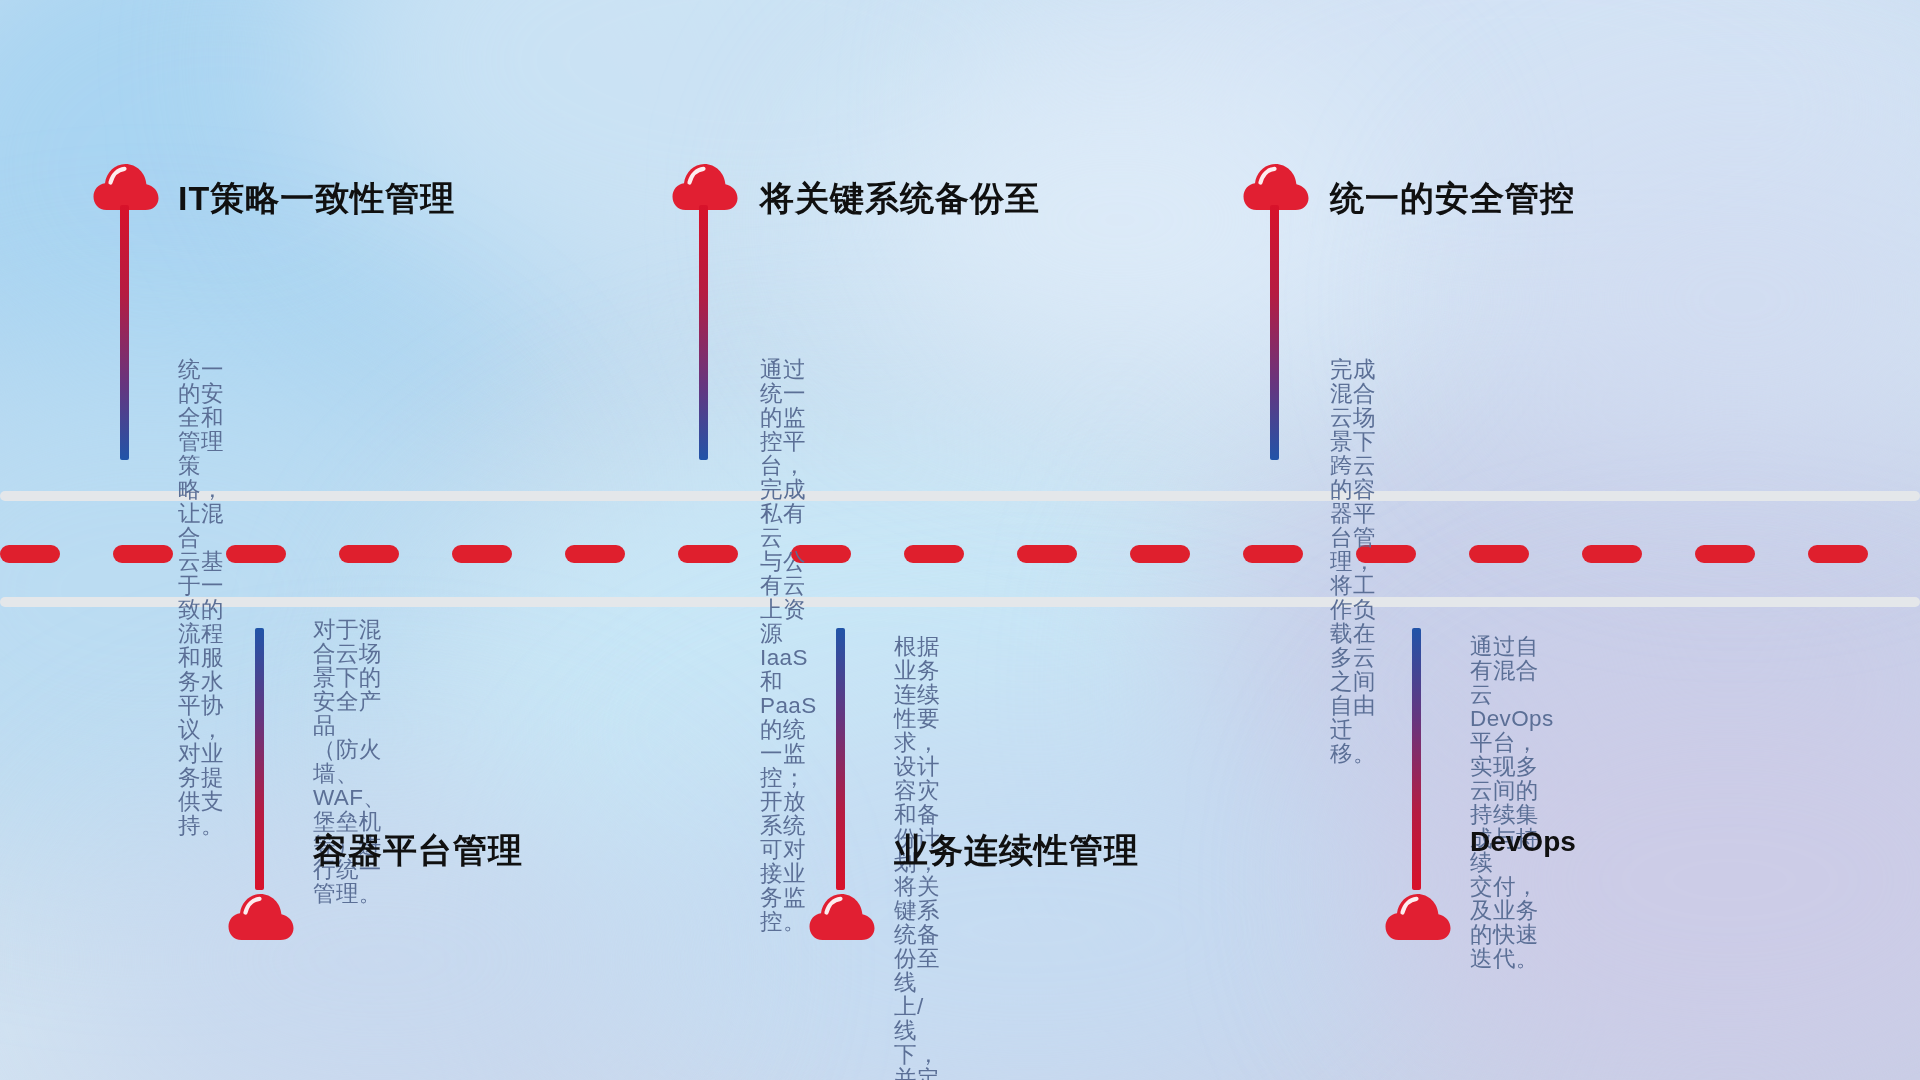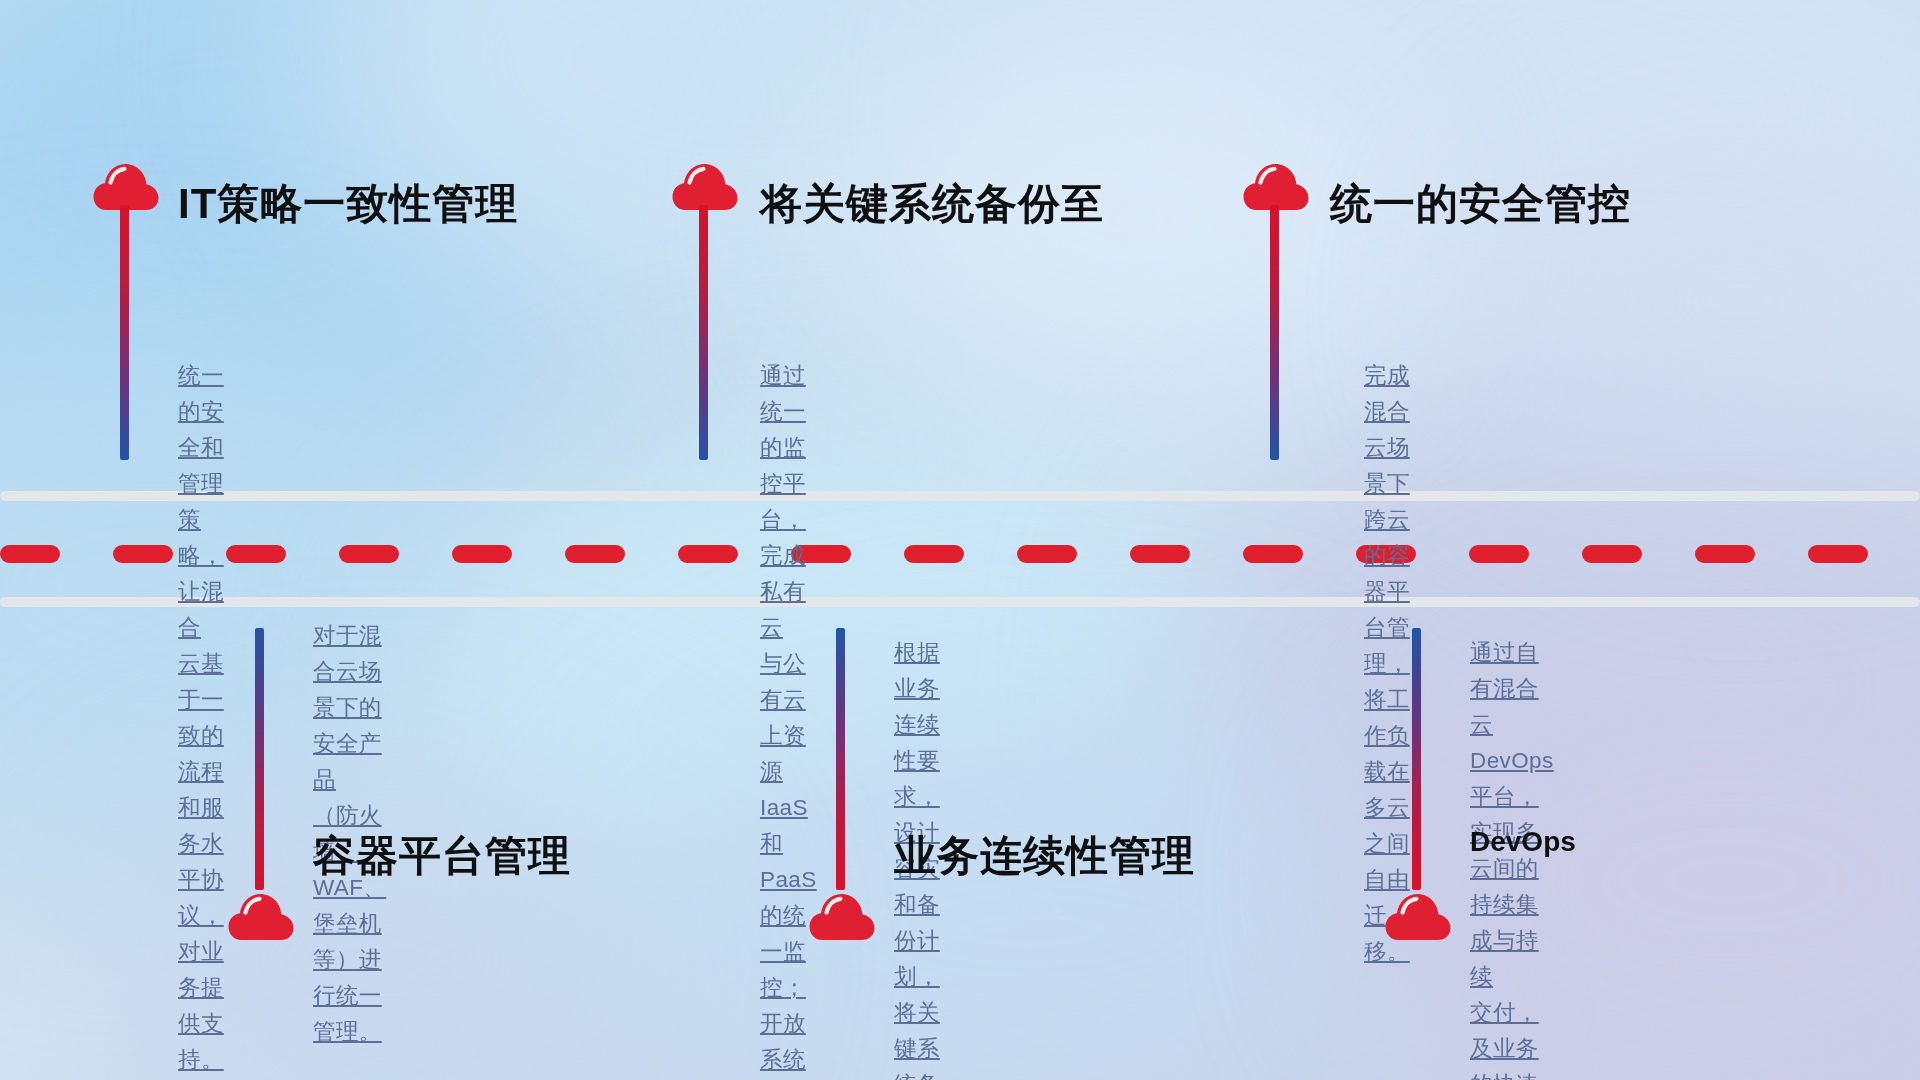--- a/index.html
+++ b/index.html
@@ -37,25 +37,25 @@
 
   
   .marker{position:absolute;}
   .stem{position:absolute;width:9px;border-radius:2px;}
   .stem-top{background:linear-gradient(to bottom,#d8122a 0%,#b51c42 35%,#67357e 70%,#2154a8 100%);}
   .stem-bottom{background:linear-gradient(to bottom,#2154a8 0%,#67357e 35%,#b51c42 70%,#d8122a 100%);}
 
   .cloud{position:absolute;width:66px;height:48px;}
 
   .title{position:absolute;font-weight:bold;color:#101010;white-space:nowrap;
-         font-size:42px;letter-spacing:1px;}
+         font-size:34px;letter-spacing:1px;}
   .title-latin{letter-spacing:0px;font-size:28px;}
 
-  .body{position:absolute;color:#5b6f96;font-size:22.5px;line-height:36px;
-        width:auto;white-space:pre-line;letter-spacing:.4px;text-decoration:underline;}
+  .body{position:absolute;color:#5b6f96;font-size:22.5px;line-height:24px;
+        width:auto;white-space:pre-line;letter-spacing:.4px;}
 </style>
 </head>
 <body>
 
 <div id="stage">
 
   <div class="bg bg-base"></div>
   <div class="bg">
     <div class="blob b1"></div>
       <div class="blob b2"></div>
@@ -122,21 +122,21 @@
 
   <div class="marker">
     <svg class="cloud" style="left:1243px;top:163px;" viewBox="0 0 66 48">
       <path d="M13.5 47 C5.5 47 0.5 41 0.5 33.5 C0.5 26.5 5.5 21 12 20.2
                C13.2 9.5 21.8 1 32.4 1 C43.6 1 52.6 10 53.4 21.3
                C60.2 22.6 65.5 28.3 65.5 35.2 C65.5 42.2 60 47 52.6 47 Z" fill="#e11f32"></path>
       <path d="M17.5 19.5 C19.5 11.5 25 6.5 31.5 5.8" stroke="#ffffff" stroke-width="4.2" stroke-linecap="round" fill="none" opacity=".92"></path>
     </svg>
     <div class="stem stem-top" style="left:1270px;top:205px;height:255px;"></div>
     <div class="title" style="left:1330px;top:176px;">统一的安全管控</div>
-    <div class="body" style="left:1364px;top:358px;">完成混合云场景下跨云的容器平
+    <div class="body" style="left:1330px;top:358px;">完成混合云场景下跨云的容器平
 台管理，将工作负载在多云之间
 自由迁移。</div>
   </div>
 
   <div class="marker">
     <div class="body" style="left:313px;top:618px;">对于混合云场景下的安全产品
 （防火墙、WAF、堡垒机等）进
 行统一管理。</div>
     <div class="stem stem-bottom" style="left:255px;top:628px;height:262px;"></div>
     <div class="title" style="left:313px;top:828px;">容器平台管理</div>

